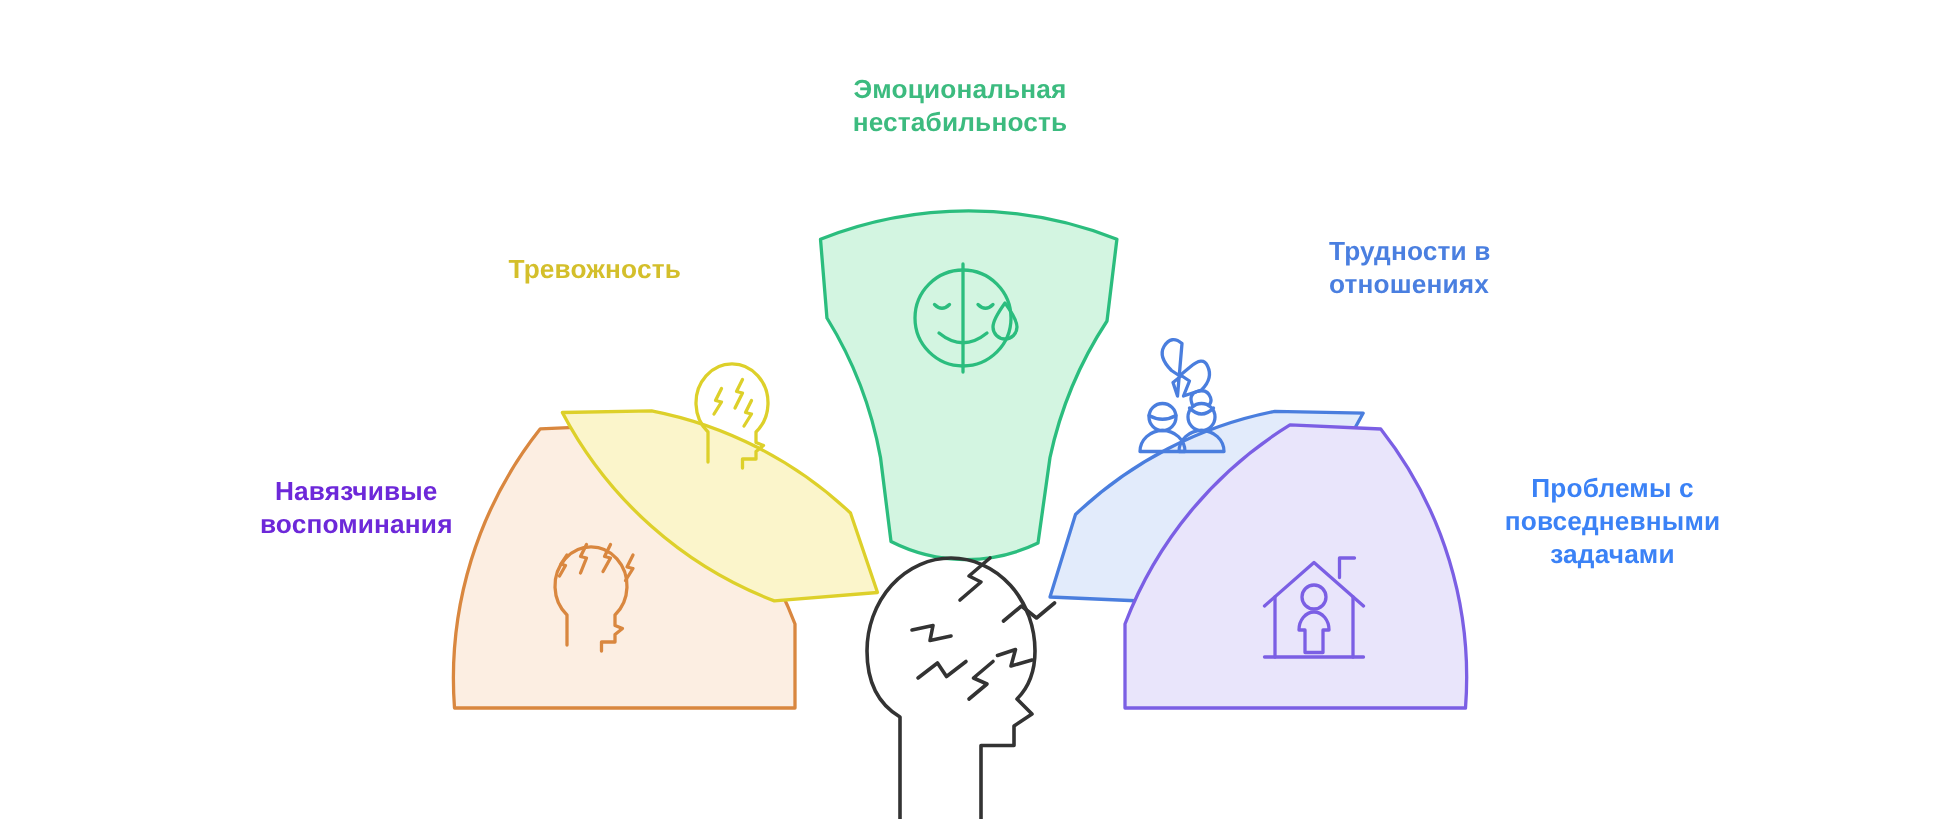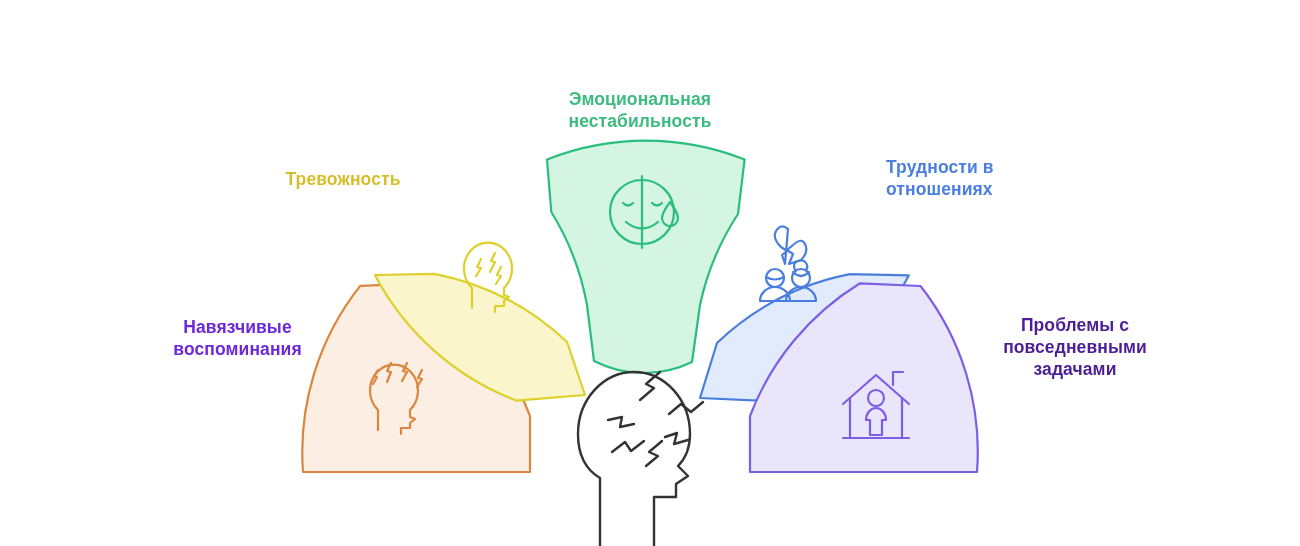--- a/index.html
+++ b/index.html
@@ -35,31 +35,30 @@
     letter-spacing: 0.1px;
     white-space: pre-line;
   }
   .lbl-obsessive {
     left: 150px;
     top: 316px;
     width: 175px;
     text-align: center;
   }
   .lbl-anxiety {
-    left: 253px;
+    left: 274px;
     top: 168px;
     width: 180px;
-    text-align: center;
+    text-align: right;
   }
   .lbl-emotional {
     left: 540px;
     top: 48px;
     width: 200px;
     text-align: center;
-    margin-top: 40px;
   }
   .lbl-relationships {
     left: 886px;
     top: 156px;
     width: 160px;
     text-align: left;
   }
   .lbl-daily {
     left: 980px;
     top: 314px;
@@ -201,17 +200,17 @@
 воспоминания</div>
 
   <div class="seg-label lbl-anxiety" style="color:#d4bf2b">Тревожность</div>
 
   <div class="seg-label lbl-emotional" style="color:#3cbb7f">Эмоциональная
 нестабильность</div>
 
   <div class="seg-label lbl-relationships" style="color:#4a7fe0">Трудности в
 отношениях</div>
 
-  <div class="seg-label lbl-daily" style="color:#4c1d95">Проблемы с
+  <div class="seg-label lbl-daily" style="color:#3b82f6">Проблемы с
 повседневными
 задачами</div>
 
 </div>
 
 </body></html>

